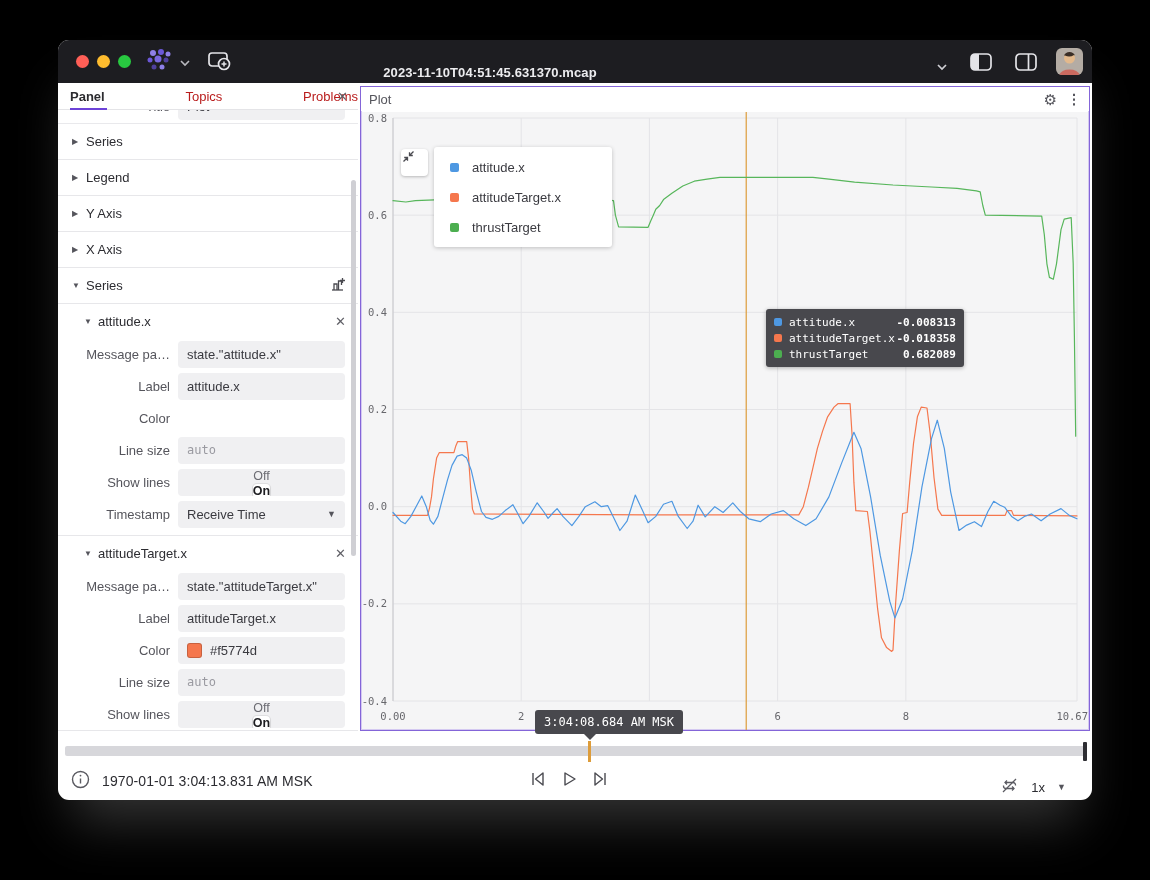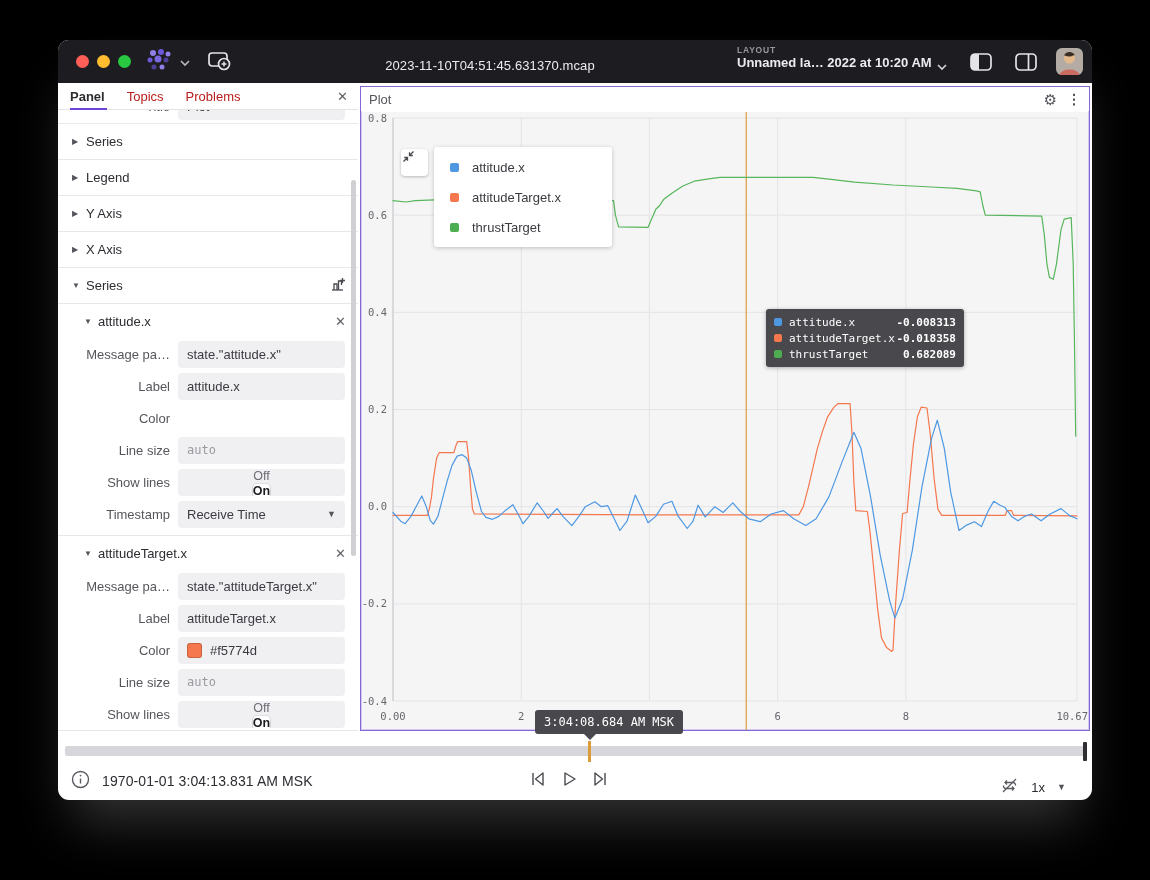--- a/index.html
+++ b/index.html
@@ -11,36 +11,36 @@
 
   
   .titlebar { position:absolute; left:0; top:0; right:0; height:43px; background:#1d1d21;
     display:flex; align-items:center; color:#e8e8ea; }
   .traffic { display:flex; gap:8px; margin-left:18px; }
   .traffic span { width:13px; height:13px; border-radius:50%; display:block; }
   .tl-red{background:#ff5f57;} .tl-yellow{background:#febc2e;} .tl-green{background:#28c840;}
   .logo { margin-left:14px; }
   .tb-chev { margin-left:4px; }
   .addpanel { margin-left:16px; }
-  .tb-file { position:absolute; left:50%; transform:translateX(-50%); top:4px; height:43px;
-    display:flex; align-items:center; font-size:13px; font-weight:400; color:#ececef;
+  .tb-file { position:absolute; left:50%; transform:translateX(-50%); top:11px; height:43px;
+    display:flex; align-items:center; font-size:13px; font-weight:700; color:#ececef;
     letter-spacing:.1px; white-space:nowrap; margin-left:-85px; }
   .layoutbox { position:absolute; left:679px; top:5px; width:220px; }
   .layout-cap { font-size:8.5px; letter-spacing:.8px; color:#97979d; font-weight:700; }
   .layout-name { font-size:13px; font-weight:700; color:#ececef; white-space:nowrap; }
   .layout-chev { position:absolute; left:878px; top:17px; }
   .tb-icon { position:absolute; top:9px; width:26px; height:26px; display:flex;
     align-items:center; justify-content:center; }
   .avatar { position:absolute; left:998px; top:8px; width:27px; height:27px;
     border-radius:6px; overflow:hidden; }
 
   
   .sidebar { position:absolute; left:0; top:43px; width:300px; height:695px; background:#fff; }
   .tabbar { position:relative; height:27px; border-bottom:1px solid #e4e4e7;
-    display:flex; align-items:center; }
+    display:flex; align-items:center;justify-content:space-between; }
   .tab { font-size:13px; color:#b91c1c; padding:0 0 0 12px; position:relative; height:27px;
     display:flex; align-items:center; }
   .tab.active { color:#2c2c30; font-weight:700; }
   .tab.active::after { content:""; position:absolute; left:12px; right:-2px; bottom:0;
     height:2px; background:#6d43d8; }
   .tab + .tab { padding-left:22px; }
   .tabbar .close-x { position:absolute; right:10px; }
   .close-x { color:#5f5f66; font-size:13px; cursor:default; }
 
   .clipped-row { position:relative; height:14px; overflow:hidden; border-bottom:1px solid #e9e9ec; }
@@ -159,24 +159,20 @@
         </svg>
     </span>
     <span class="addpanel">
       <svg width="24" height="22" viewBox="0 0 24 22">
         <rect x="2" y="4" width="18" height="13" rx="3" fill="none" stroke="#e4e4e8" stroke-width="1.7"></rect>
         <circle cx="17" cy="15" r="5.5" fill="#1d1d21" stroke="#e4e4e8" stroke-width="1.7"></circle>
         <path d="M17 12.5 v5 M14.5 15 h5" stroke="#e4e4e8" stroke-width="1.5"></path>
       </svg>
     </span>
     <div class="tb-file">2023-11-10T04:51:45.631370.mcap</div>
-    <div class="layoutbox">
-      <div class="layout-cap">LAYOUT</div>
-      <div class="layout-name">Unnamed la… 2022 at 10:20 AM</div>
-    </div>
     <span class="layout-chev">
       <svg width="12" height="8" viewBox="0 0 12 8">
           <path d="M2 2 L6 6 L10 2" fill="none" stroke="#cfcfd4" stroke-width="1.7"></path>
         </svg>
     </span>
     <span class="tb-icon" style="left:910px;">
       <svg width="22" height="18" viewBox="0 0 22 18">
         <rect x="1" y="1" width="20" height="16" rx="4" fill="none" stroke="#e4e4e8" stroke-width="1.7"></rect>
         <path d="M5 1 h4 v16 h-4 a4 4 0 0 1 -4 -4 v-8 a4 4 0 0 1 4 -4 Z" fill="#e4e4e8"></path>
       </svg>

